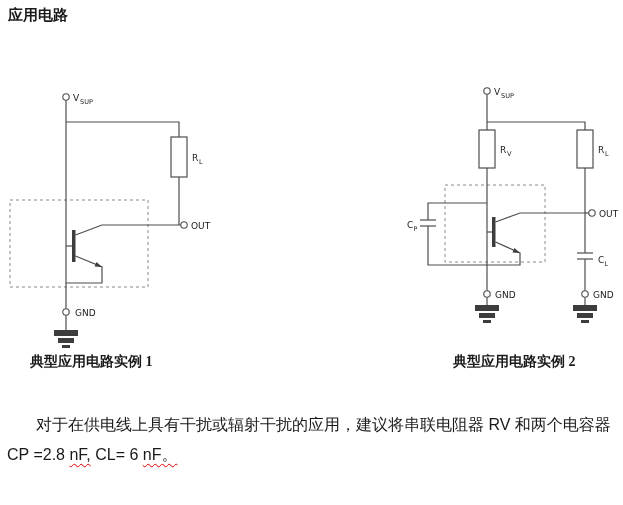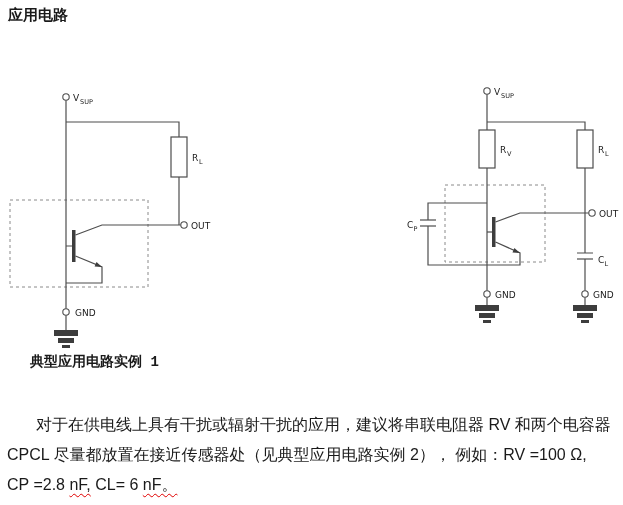--- a/index.html
+++ b/index.html
@@ -1,24 +1,24 @@
 <!DOCTYPE html>
 <html><head>
 <meta charset="utf-8">
 <style>
   html,body{margin:0;padding:0;}
   body{width:623px;height:505px;background:#ffffff;font-family:"DejaVu Sans","Liberation Sans",sans-serif;color:#1a1a1a;}
-  .page{position:relative;width:623px;height:505px;overflow:hidden;background:#ffffff;border-radius:15px;}
+  .page{position:relative;width:623px;height:505px;overflow:hidden;background:#ffffff;}
   .title{position:absolute;left:8px;top:6px;font-size:15px;font-weight:bold;}
   .subtitle{position:absolute;left:36px;top:37px;font-size:13px;}
   .subtitle sub{font-size:10px;}
   svg{position:absolute;}
   #svg1{left:0;top:83px;}
   #svg2{left:400px;top:83px;}
-  .caption{position:absolute;font-family:Liberation Mono, monospace;font-weight:bold;font-size:14px;}
+  .caption{position:absolute;font-family:Liberation Serif, serif;font-weight:bold;font-size:14px;}
   #cap1{left:30px;top:353px;}
   #cap2{left:453px;top:353px;}
   .para{position:absolute;left:7px;top:410px;width:612px;font-family:Liberation Sans, sans-serif;font-size:16px;line-height:30px;}
   .indent{padding-left:29px;}
   .squiggle{text-decoration-line:underline;text-decoration-style:wavy;text-decoration-color:#e00000;text-decoration-thickness:1px;text-underline-offset:3px;}
   .wire{stroke:#4d4d4d;stroke-width:1.2;fill:none;}
   .comp{stroke:#4d4d4d;stroke-width:1.2;fill:#ffffff;}
   .term{stroke:#4d4d4d;stroke-width:1.1;fill:#ffffff;}
   .solid{fill:#3d3d3d;stroke:none;}
   .dashedbox{stroke:#8a8a8a;stroke-width:1;fill:none;stroke-dasharray:3 3;}
@@ -118,20 +118,20 @@
     <text class="lbl" x="7" y="145">C</text>
     <text class="lbl sub" x="13.5" y="148">P</text>
     <text class="lbl" x="198" y="180">C</text>
     <text class="lbl sub" x="204.5" y="183">L</text>
     <text class="lbl" x="199" y="133.5">OUT</text>
     <text class="lbl" x="95" y="214.5">GND</text>
     <text class="lbl" x="193" y="214.5">GND</text>
   </svg>
 
   <div class="caption" id="cap1">典型应用电路实例 1</div>
+  <div class="caption" id="cap2">典型应用电路实例 2</div>
 
   <div class="para">
     <div class="indent">对于在供电线上具有干扰或辐射干扰的应用，建议将串联电阻器 RV 和两个电容器</div>
-    <div>CPCL 尽量都放置在接近传感器处（见典型应用电路实例 2）， 例如：RV =100 Ω,</div>
     <div><span>CP =2.8 </span><span class="squiggle">nF,</span><span> CL= 6 </span><span class="squiggle">nF。</span></div>
   </div>
 
 </div>
 
 </body></html>

